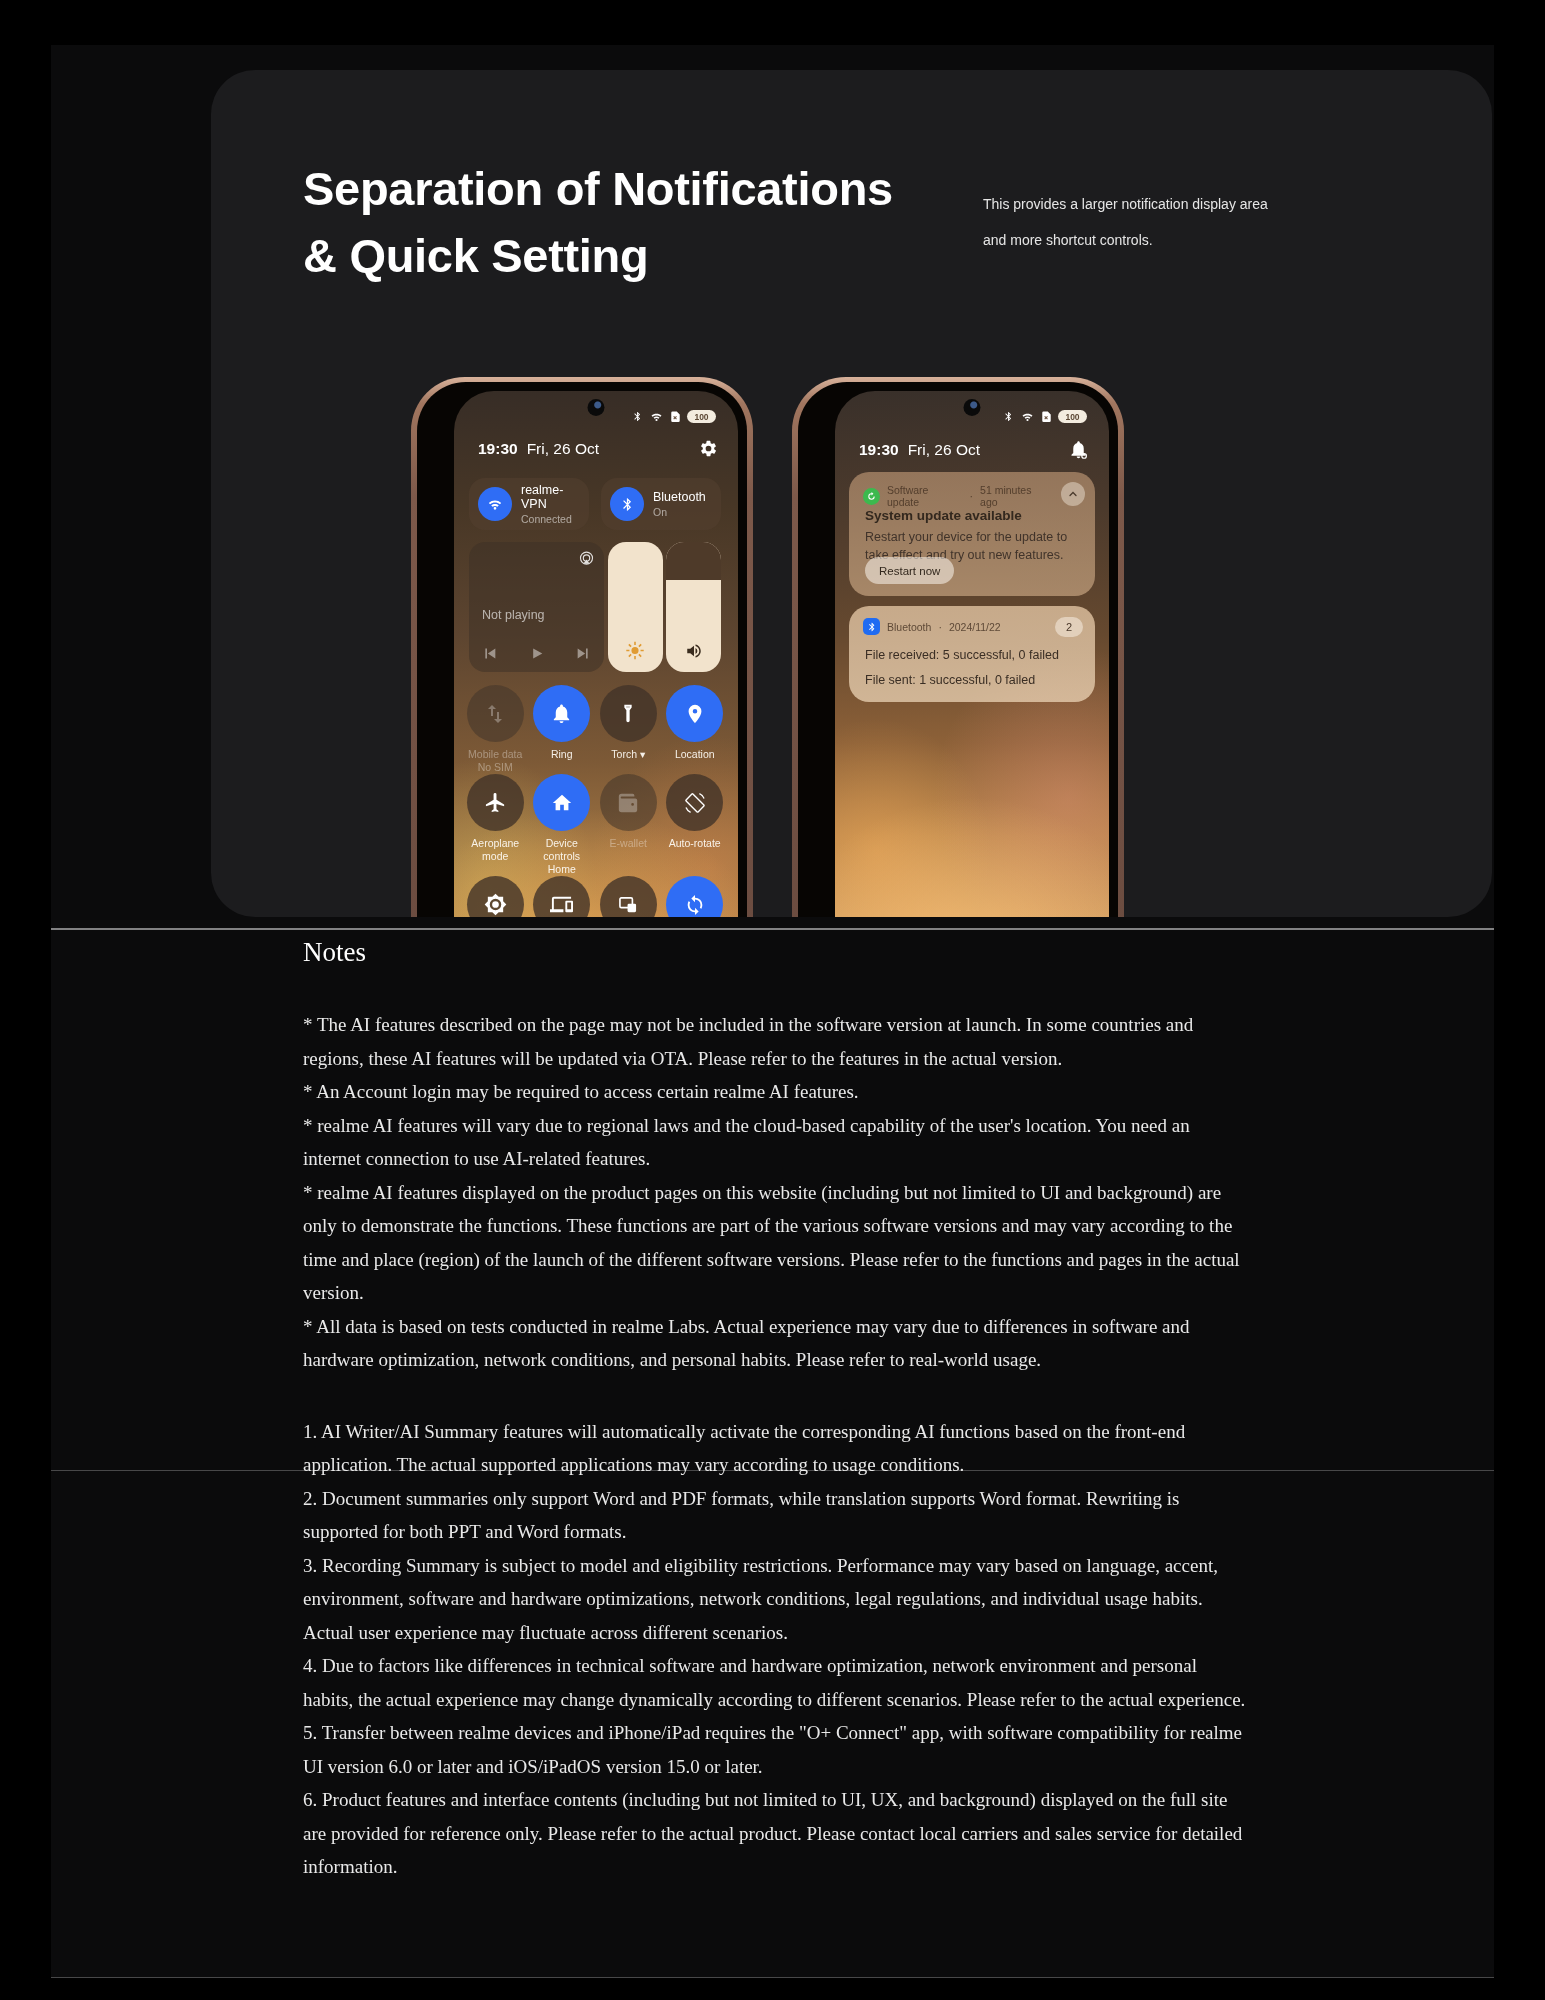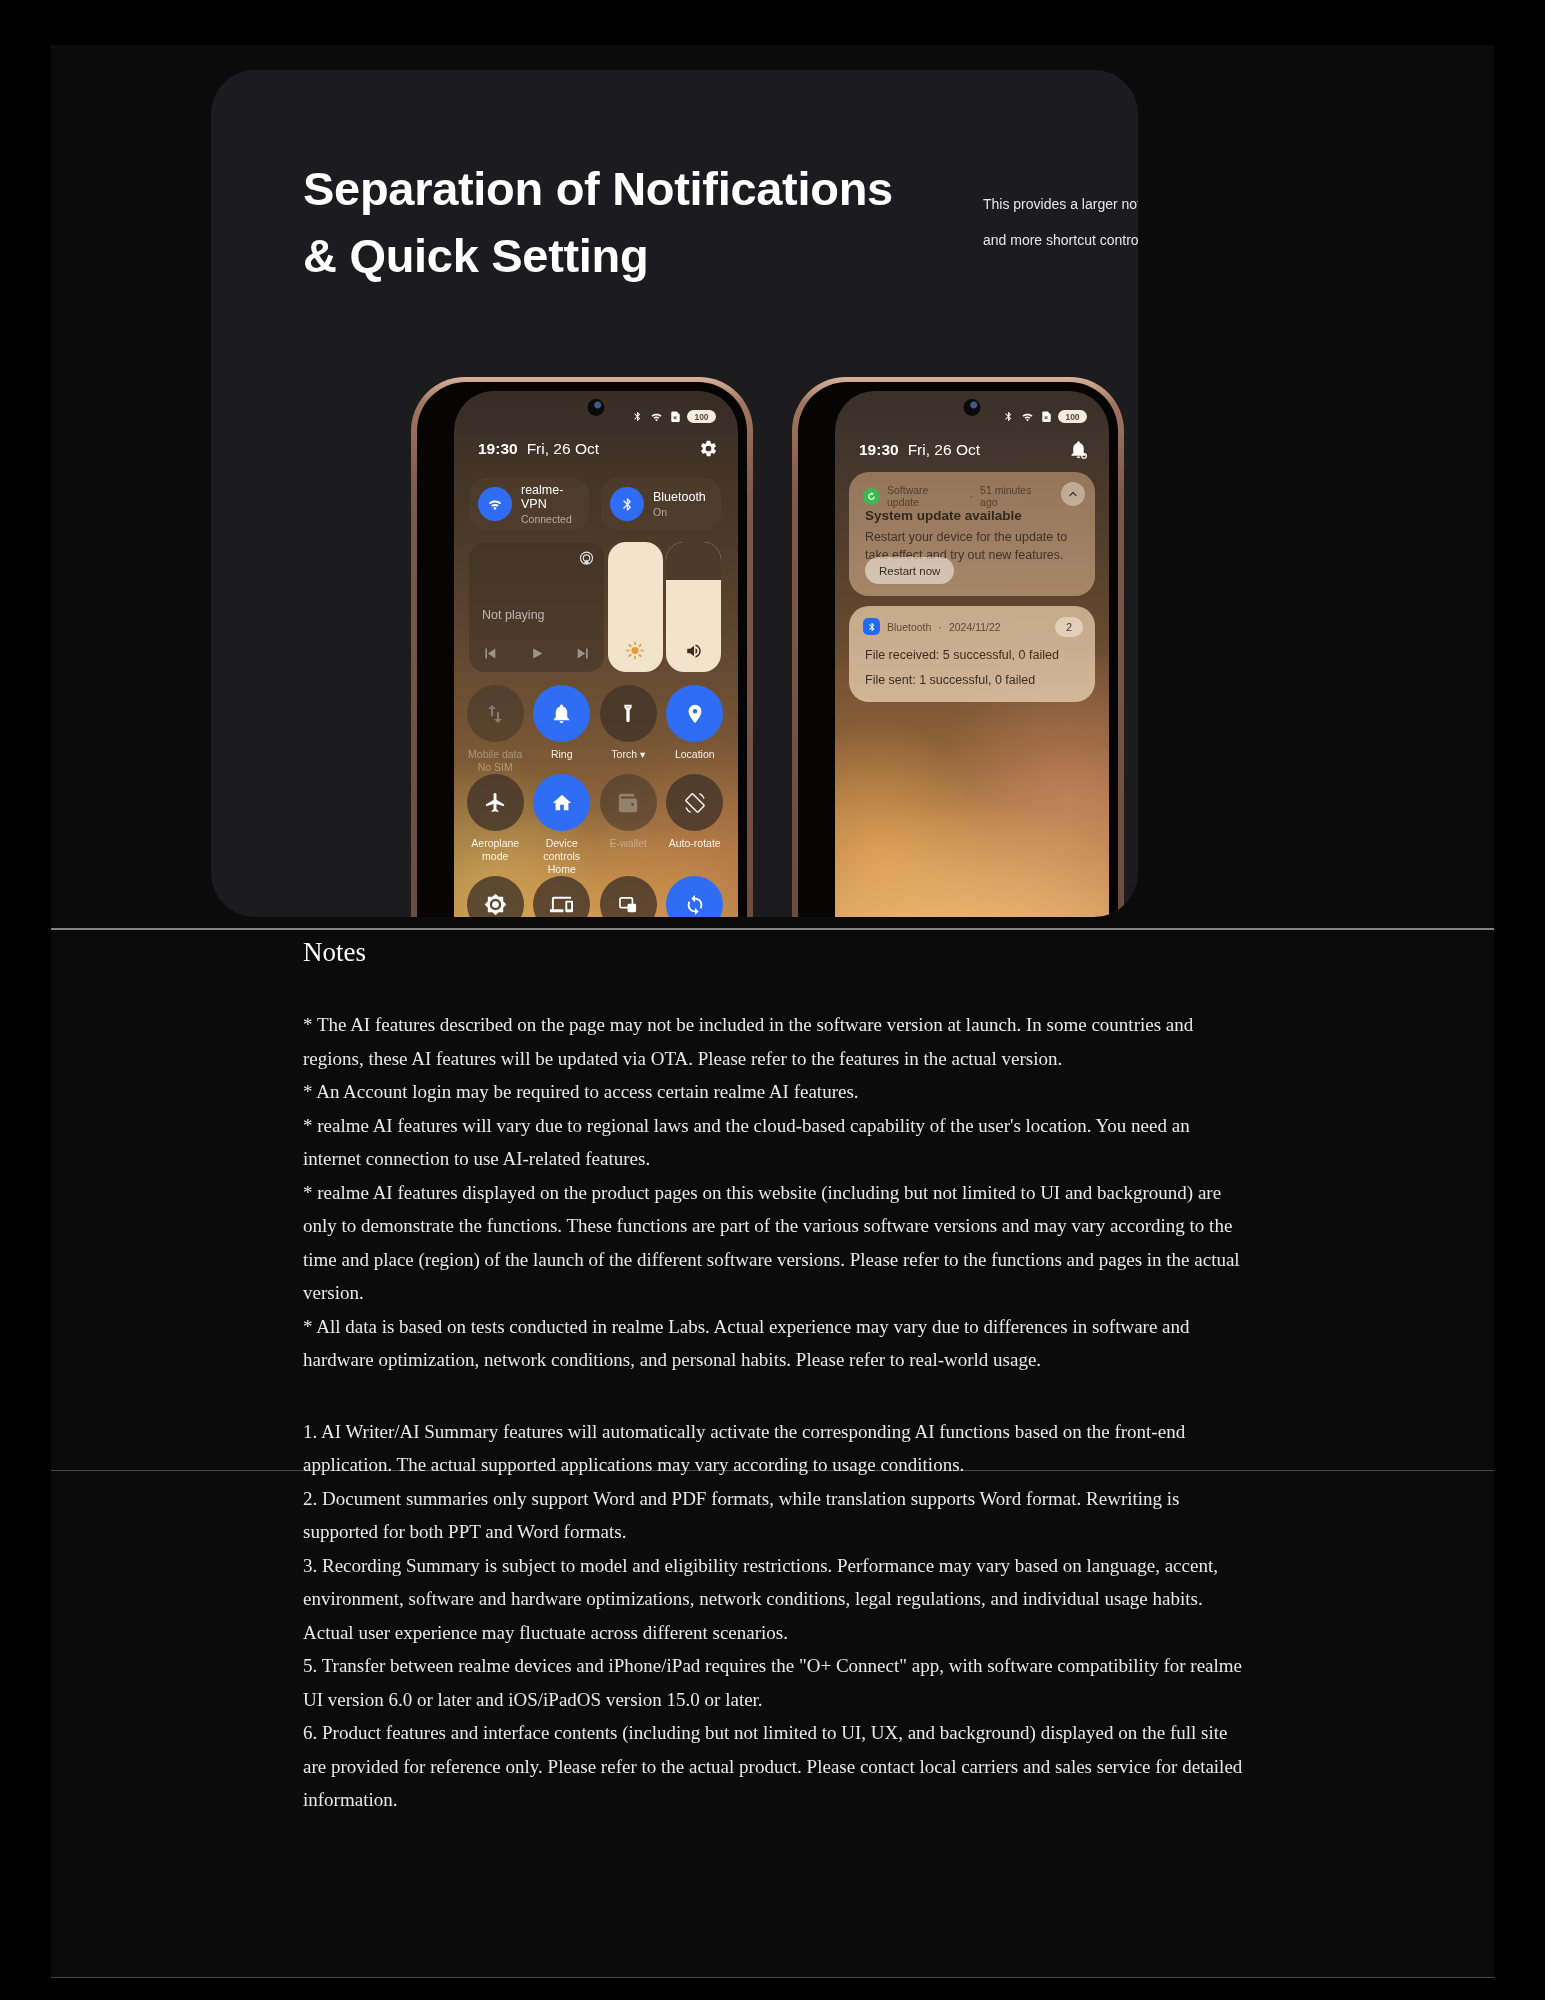--- a/index.html
+++ b/index.html
@@ -1,21 +1,21 @@
 <!DOCTYPE html>
 <html><head>
 <meta charset="utf-8">
 <style>
   html,body{margin:0;padding:0;background:#000;}
   .page{position:relative;width:1545px;height:2000px;background:#000;overflow:hidden;
         font-family:"Liberation Sans",sans-serif;}
   .panel{position:absolute;left:51px;top:45px;width:1443px;height:1933px;background:#0b0b0c;}
 
   
-  .hero{position:absolute;left:211px;top:70px;width:927px;height:847px;background:#1c1c1e;
+  .hero{position:absolute;left:211px;top:70px;width:1281px;height:847px;background:#1c1c1e;
         border-radius:44px;overflow:hidden;}
   .hero-title{position:absolute;left:92px;top:85px;font-size:47px;font-weight:600;color:#fff;
         line-height:67px;letter-spacing:-0.3px;}
   .hero-sub{position:absolute;left:772px;top:103px;width:292px;font-size:14px;line-height:35.5px;color:#e6e6e6;}
 
   
   .phone{position:absolute;top:307px;height:556px;border-radius:54px 54px 0 0;
          background:linear-gradient(180deg,#d8b29b 0px,#a1765f 26px,#7d594a 120px,#6b4c40 100%);
          padding:5px 6px 0;box-sizing:border-box;}
   .phone-left{left:200px;width:342px;}
@@ -378,19 +378,20 @@
       <p>* The AI features described on the page may not be included in the software version at launch. In some countries and regions, these AI features will be updated via OTA. Please refer to the features in the actual version.</p>
       <p>* An Account login may be required to access certain realme AI features.</p>
       <p>* realme AI features will vary due to regional laws and the cloud-based capability of the user's location. You need an internet connection to use AI-related features.</p>
       <p>* realme AI features displayed on the product pages on this website (including but not limited to UI and background) are only to demonstrate the functions. These functions are part of the various software versions and may vary according to the time and place (region) of the launch of the different software versions. Please refer to the functions and pages in the actual version.</p>
       <p>* All data is based on tests conducted in realme Labs. Actual experience may vary due to differences in software and hardware optimization, network conditions, and personal habits. Please refer to real-world usage.</p>
     </div>
     <div class="nblock numbered">
       <p>1. AI Writer/AI Summary features will automatically activate the corresponding AI functions based on the front-end application. The actual supported applications may vary according to usage conditions.</p>
       <p>2. Document summaries only support Word and PDF formats, while translation supports Word format. Rewriting is supported for both PPT and Word formats.</p>
       <p>3. Recording Summary is subject to model and eligibility restrictions. Performance may vary based on language, accent, environment, software and hardware optimizations, network conditions, legal regulations, and individual usage habits. Actual user experience may fluctuate across different scenarios.</p>
+      <p>4. Due to factors like differences in technical software and hardware optimization, network environment and personal habits, the actual experience may change dynamically according to different scenarios. Please refer to the actual experience.</p>
       <p>5. Transfer between realme devices and iPhone/iPad requires the "O+ Connect" app, with software compatibility for realme UI version 6.0 or later and iOS/iPadOS version 15.0 or later.</p>
       <p>6. Product features and interface contents (including but not limited to UI, UX, and background) displayed on the full site are provided for reference only. Please refer to the actual product. Please contact local carriers and sales service for detailed information.</p>
     </div>
   </section>
   <div class="div2"></div>
   <div class="div3"></div>
 </div>
 
 </body></html>

